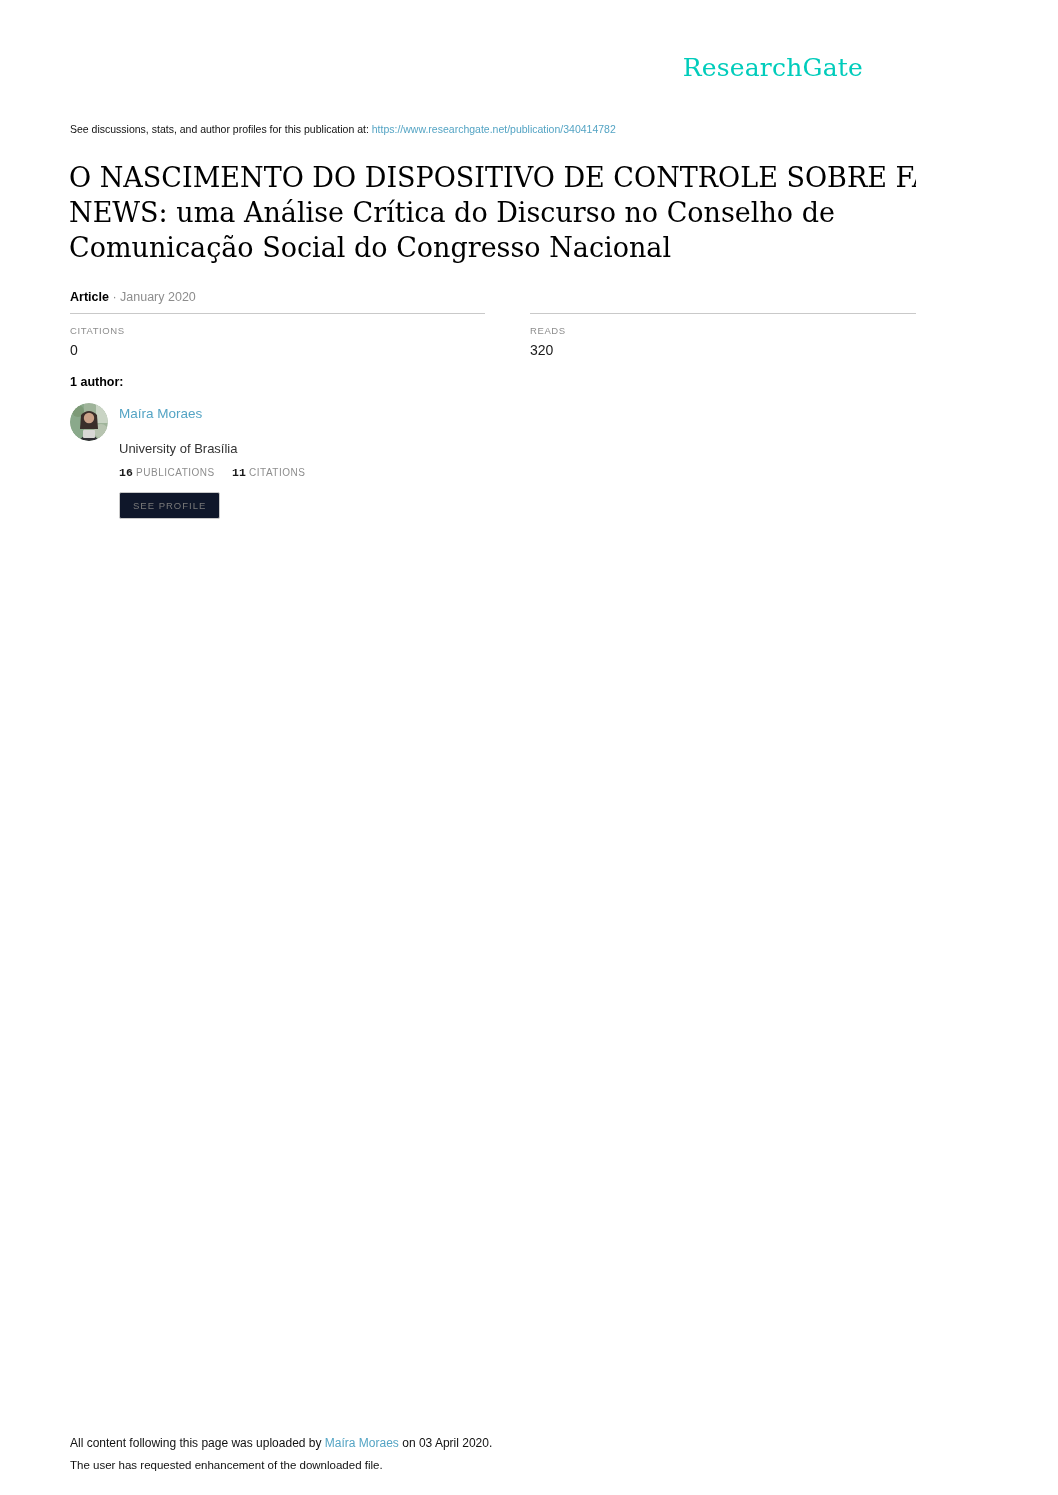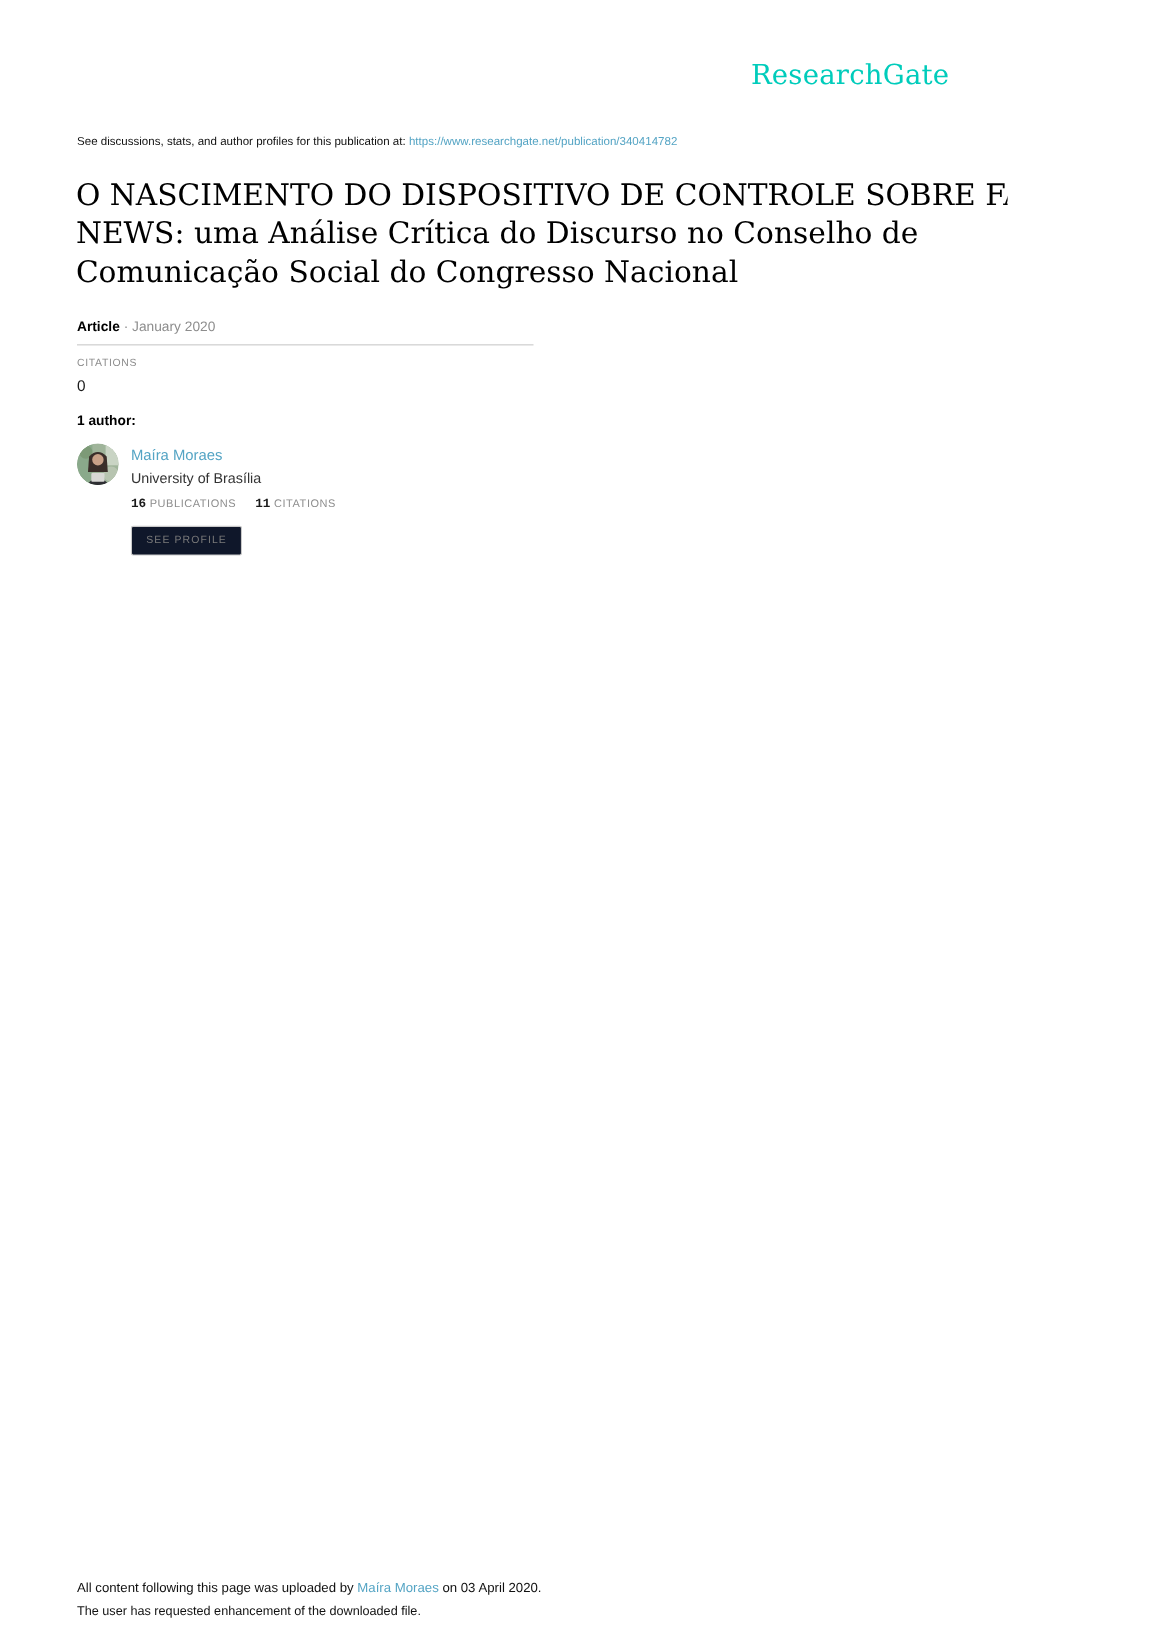--- a/index.html
+++ b/index.html
@@ -93,21 +93,21 @@
     flex: 0 0 38px;
   }
   .author-info { margin-left: 11px; }
   .author-name {
     font-size: 13.5px;
     margin-top: 3px;
   }
   .author-affil {
     font-size: 13px;
     color: #333;
-    margin-top: 6px;
+    margin-top: 20px;
   }
   .author-pubs {
     margin-top: 10px;
     font-size: 10px;
     color: #8d8d8d;
     letter-spacing: 0.5px;
   }
   .author-pubs b {
     font-size: 11.5px;
     color: #1a1a1a;
@@ -161,20 +161,24 @@
     <span class="type">Article</span>
     <span>·</span>
     <span>January 2020</span>
   </div>
 
   <div class="stat-col left">
     <div class="stat-label">CITATIONS</div>
     <div class="stat-value">0</div>
   </div>
 
+  <div class="stat-col right">
+    <div class="stat-label">READS</div>
+    <div class="stat-value">320</div>
+  </div>
 
   <div class="authors-label">1 author:</div>
 
   <div class="author-card">
     <div class="avatar">
       <svg width="38" height="38" viewBox="0 0 38 38">
         <defs>
           <clipPath id="avclip">
               <circle cx="19" cy="19" r="19"></circle>
             </clipPath>

